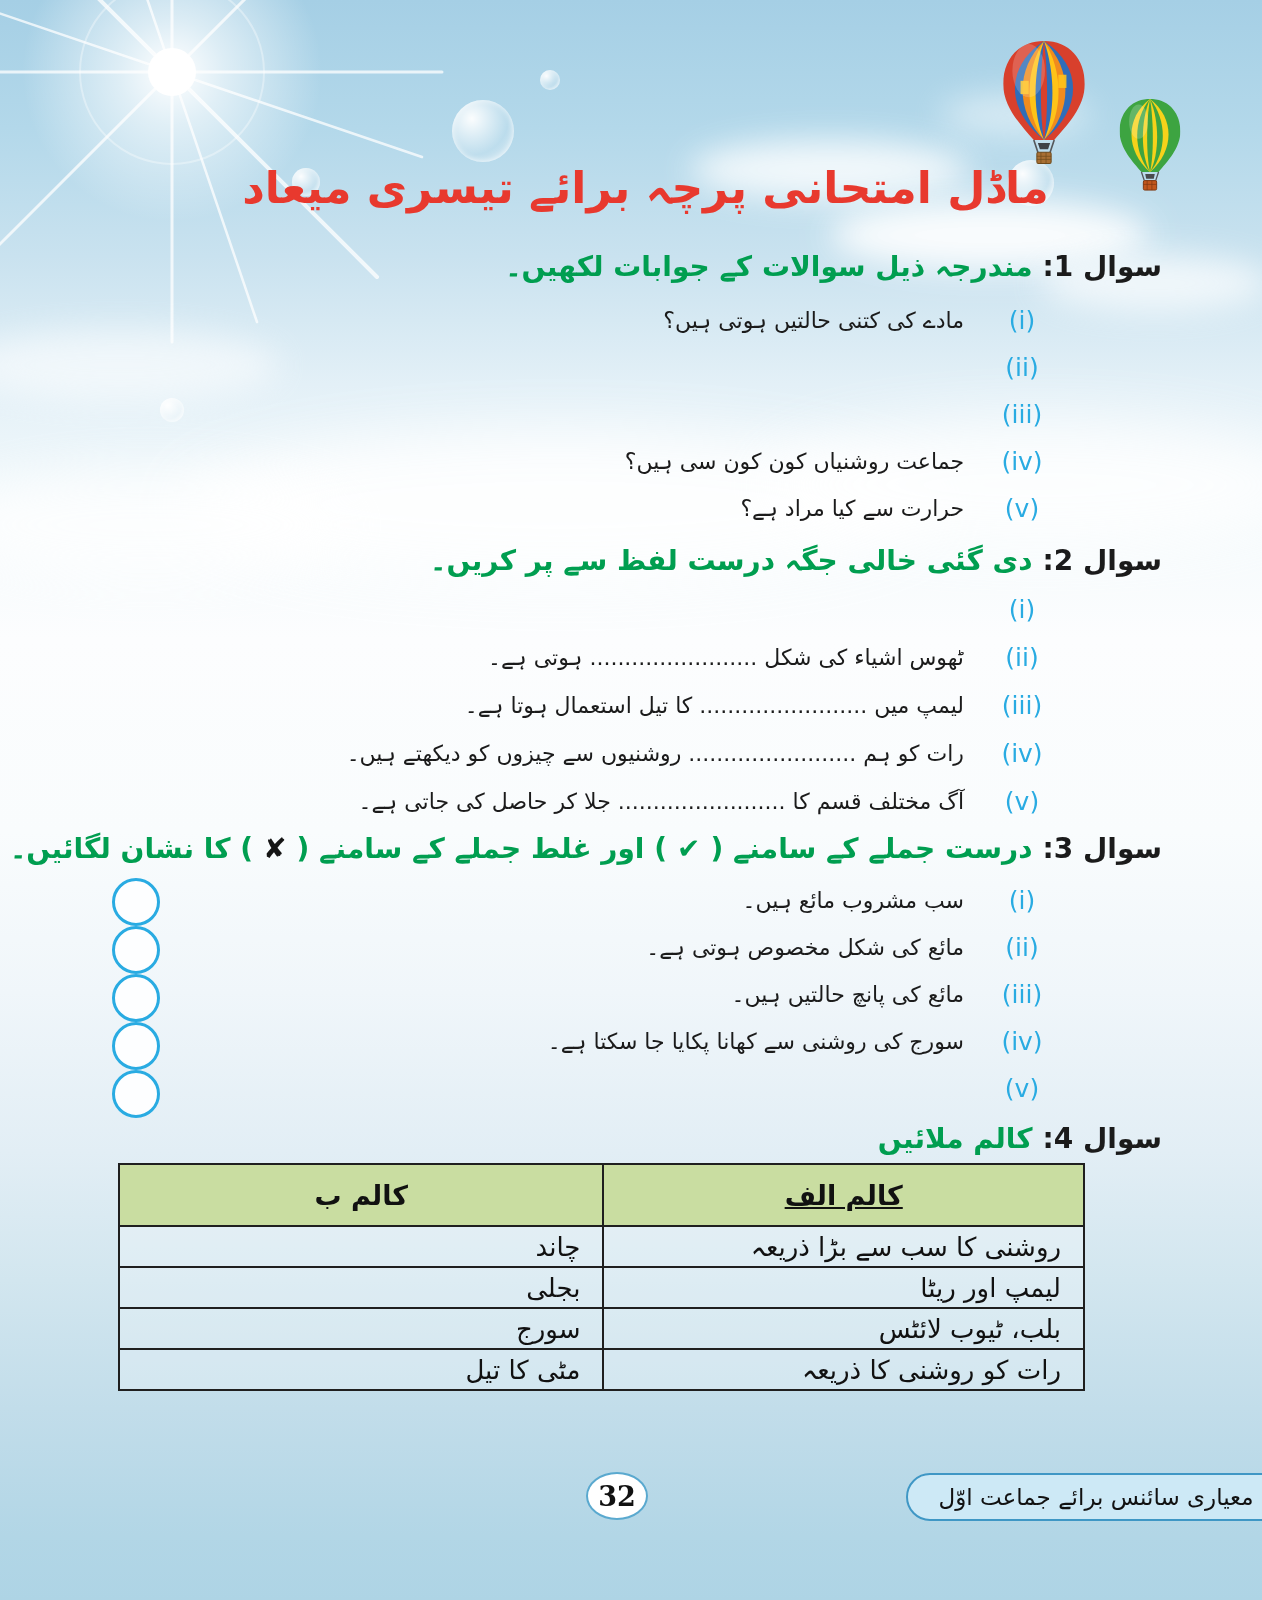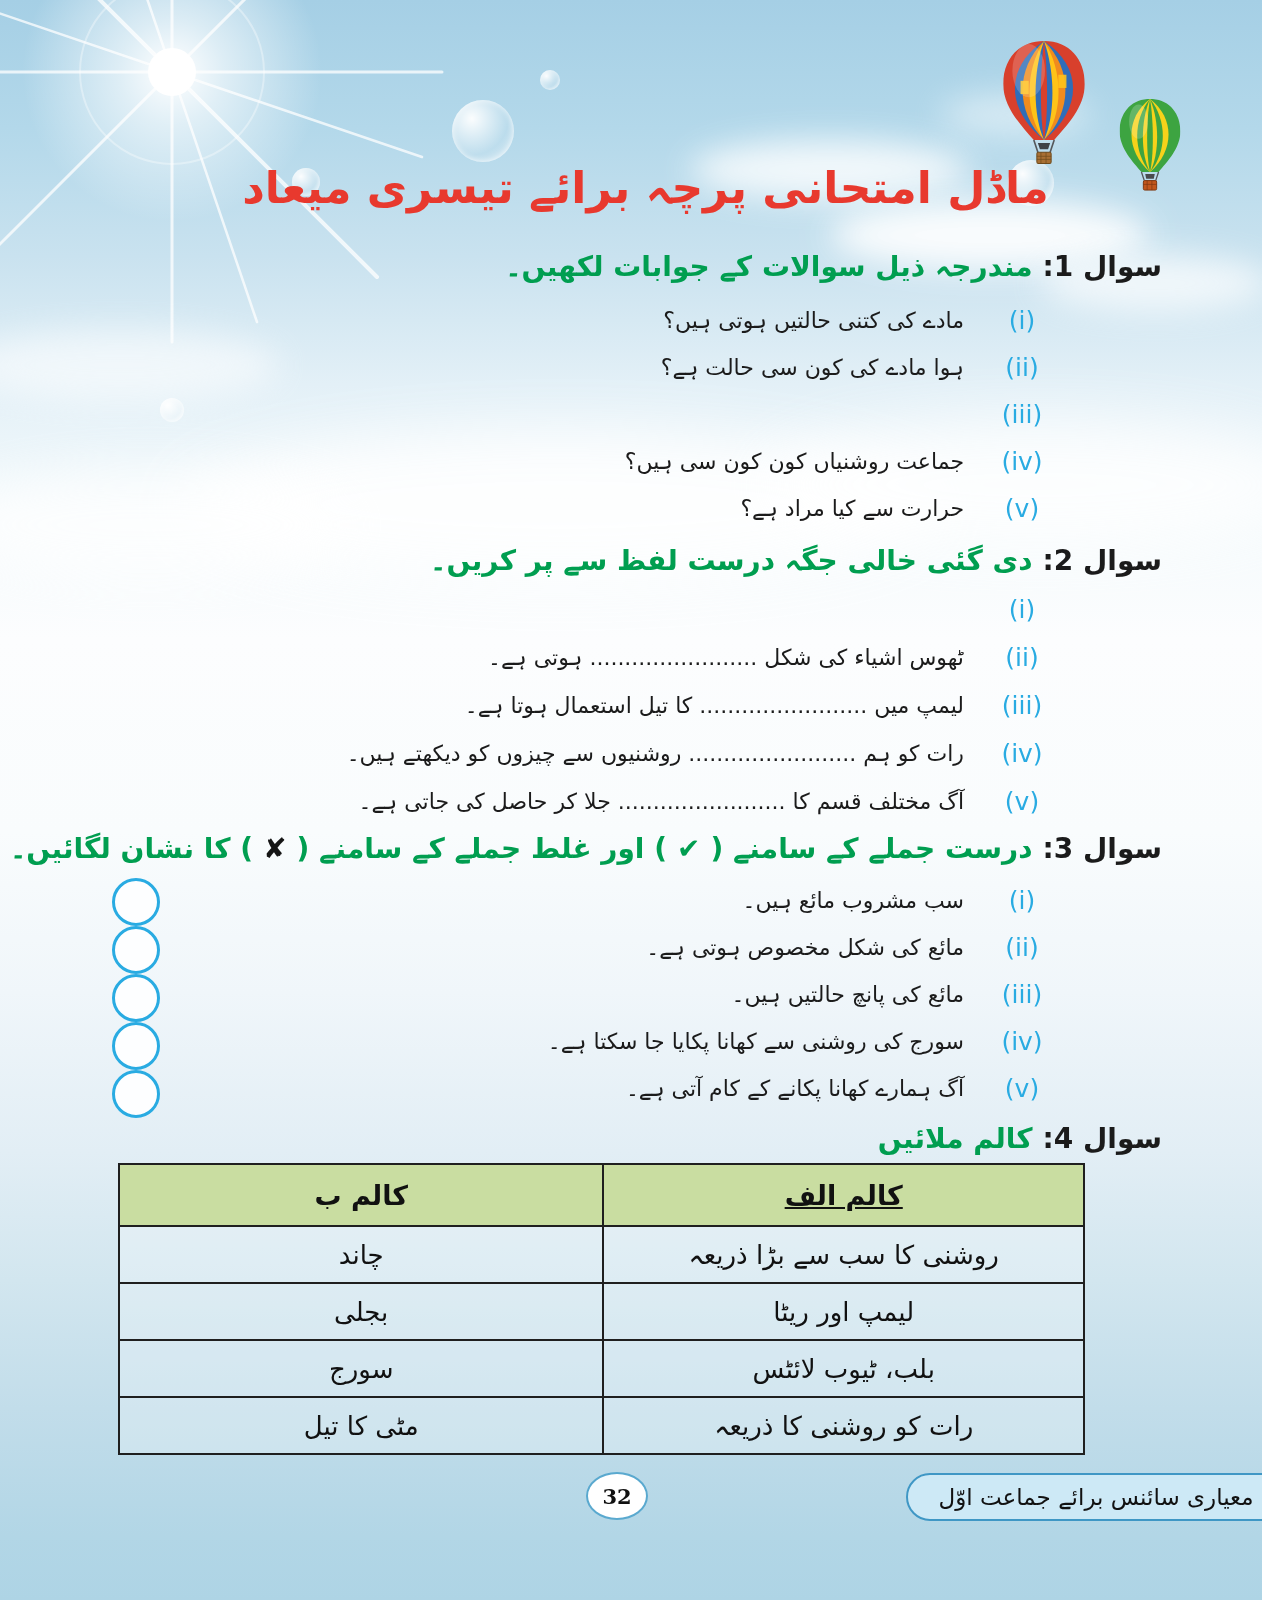--- a/index.html
+++ b/index.html
@@ -81,32 +81,32 @@
     border-collapse:collapse; direction:rtl; table-layout:fixed;
   }
   .match-table th, .match-table td {
     border:2px solid #1f1f1f; white-space:nowrap; overflow:hidden;
   }
   .match-table th {
     height:62px; background:#c9dda1; text-align:center;
     font-size:27px; font-weight:bold; color:#111;
   }
   .match-table td {
-    height:57px; text-align:center; padding:0 22px;
+    height:41px; text-align:right; padding:0 22px;
     font-size:26px; color:#111; background:rgba(255,255,255,.25);
   }
   .col-a { width:49.8%;text-decoration:underline; }
   .col-b { width:50.2%; }
 
   
   .page-number {
     position:absolute; left:586px; top:1472px; width:62px; height:48px;
     background:#ffffff; border:2px solid #5aa9cf; border-radius:50%;
     display:flex; align-items:center; justify-content:center;
-    font-family:"DejaVu Serif", serif; font-weight:bold; font-size:21px; color:#111;
+    font-family:"DejaVu Serif", serif; font-weight:bold; font-size:27px; color:#111;
   }
   .book-label {
     position:absolute; left:906px; top:1473px; width:380px; height:48px;
     border:2px solid #3f97c5; border-radius:26px 0 0 26px; background:#cde9f6;
     display:flex; align-items:center; justify-content:center;
     direction:rtl; font-size:23px; color:#111; white-space:nowrap;
   }
 </style>
 </head>
 <body>
@@ -198,21 +198,20 @@
     <span class="q-label">سوال 1:</span>
     <span class="q-green">مندرجہ ذیل سوالات کے جوابات لکھیں۔</span>
   </p>
   <div class="q-items q1" id="q1-items">
     <div class="q-item">
       <span class="item-num">(i)</span>
       <span class="item-text">مادے کی کتنی حالتیں ہوتی ہیں؟</span>
     </div>
     <div class="q-item">
       <span class="item-num">(ii)</span>
-      <span class="item-text">ہوا مادے کی کون سی حالت ہے؟</span>
     </div>
     <div class="q-item">
       <span class="item-num">(iii)</span>
     </div>
     <div class="q-item">
       <span class="item-num">(iv)</span>
       <span class="item-text">جماعت روشنیاں کون کون سی ہیں؟</span>
     </div>
     <div class="q-item">
       <span class="item-num">(v)</span>
@@ -266,21 +265,20 @@
     <div class="q-item">
       <span class="item-num">(iii)</span>
       <span class="item-text">مائع کی پانچ حالتیں ہیں۔</span>
     </div>
     <div class="q-item">
       <span class="item-num">(iv)</span>
       <span class="item-text">سورج کی روشنی سے کھانا پکایا جا سکتا ہے۔</span>
     </div>
     <div class="q-item">
       <span class="item-num">(v)</span>
-      <span class="item-text">آگ ہمارے کھانا پکانے کے کام آتی ہے۔</span>
     </div>
   </div>
 
   <div class="answer-circles">
     <div class="answer-circle"></div>
     <div class="answer-circle"></div>
     <div class="answer-circle"></div>
     <div class="answer-circle"></div>
     <div class="answer-circle"></div>
   </div>

